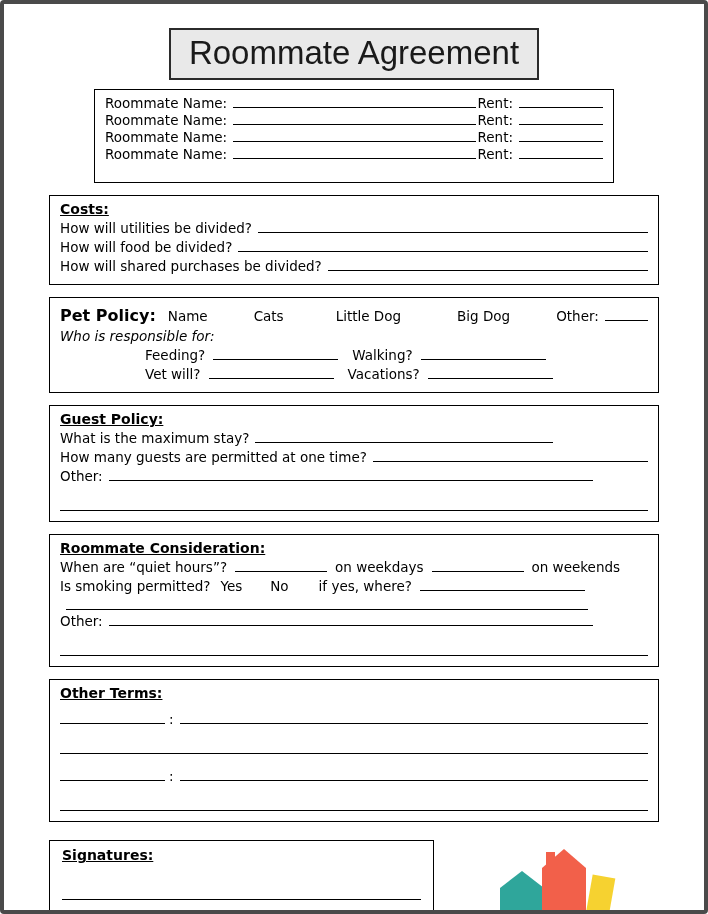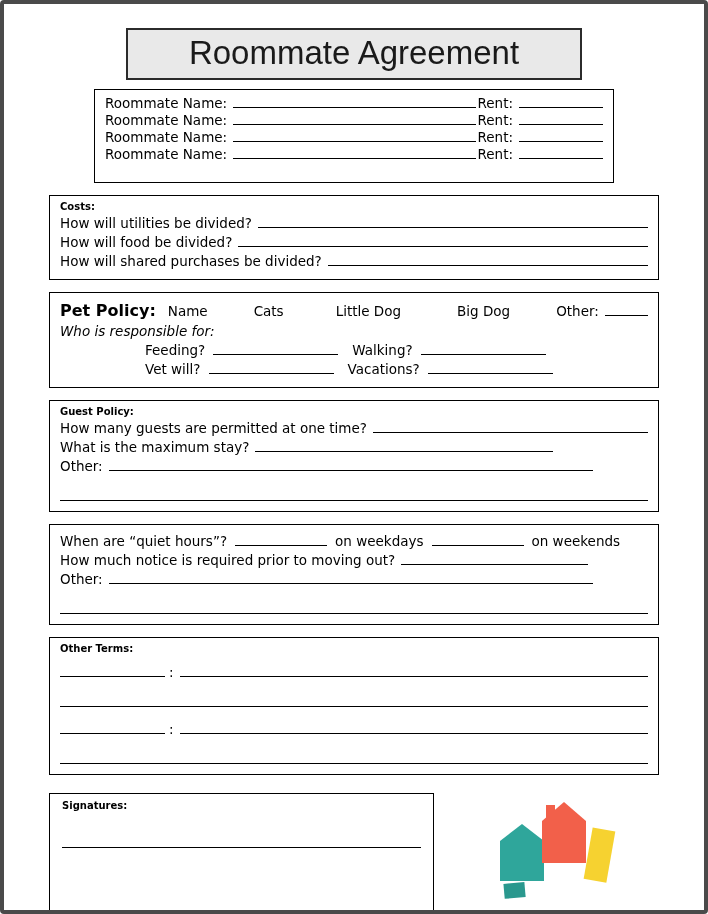--- a/index.html
+++ b/index.html
@@ -4,41 +4,41 @@
 <style>
   html,body { margin:0; padding:0; background:#ffffff; }
   .page {
     width:708px; height:914px; box-sizing:border-box;
     border:4px solid #4a4a4a; border-radius:4px;
     background:#fff; color:#000;
     font-family:"DejaVu Sans", sans-serif; font-size:13.5px;
     overflow:hidden; position:relative;
   }
   .title-box {
-    width:456px; margin:24px auto 0; box-sizing:border-box;
+    width:370px; margin:24px auto 0; box-sizing:border-box;
     background:#e9e9e9; border:2px solid #2b2b2b;
     text-align:center; font-size:33px; padding:4px 0 6px;
     font-family:"Liberation Sans", sans-serif; color:#1a1a1a;
   }
   .names-box {
     width:520px; margin:9px auto 0; box-sizing:border-box;
     border:1px solid #000; padding:4px 10px 20px;
   }
   .row { display:flex; align-items:baseline; margin-top:3px; }
   .names-box .row { margin-top:1px; }
   .blank { display:inline-block; border-bottom:1px solid #000; height:12px; }
   .grow { flex:1 1 auto; margin-left:6px; }
   .lbl { white-space:nowrap; }
   .rent-lbl { margin-left:2px; }
   .rent-blank { width:84px; margin-left:6px; }
   .section {
     width:610px; margin:12px auto 0; box-sizing:border-box;
     border:1px solid #000; padding:5px 10px 10px;
   }
-  .heading { font-weight:bold; font-size:10px; }
+  .heading { font-weight:bold; font-size:14px;text-decoration:underline; }
   .heading-inline { font-weight:bold; font-size:16px; white-space:nowrap; }
   .ind40 { margin-left:40px; }
   .ind85 { margin-left:85px; }
   .italic { font-style:italic; }
   .w64 { width:64px; margin-left:6px; }
   .w92 { width:92px; margin:0 8px; }
   .w125 { width:125px; margin-left:8px; margin-right:14px; }
   .w165 { width:165px; margin-left:8px; }
   .w105 { width:105px; margin-right:4px; }
   .line-full { border-bottom:1px solid #000; height:12px; margin-top:14px; }
@@ -134,44 +134,51 @@
       <span class="lbl">Vet will?</span>
       <span class="blank w125"></span>
       <span class="lbl">Vacations?</span>
       <span class="blank w125"></span>
     </div>
   </div>
 
   <div class="section">
     <div class="heading">Guest Policy:</div>
     <div class="row">
-      <span class="lbl">How many guests are permitted at one time?</span>
-      <span class="blank grow"></span>
-    </div>
-    <div class="row">
       <span class="lbl">What is the maximum stay?</span>
       <span class="blank grow mr95"></span>
     </div>
     <div class="row">
+      <span class="lbl">How many guests are permitted at one time?</span>
+      <span class="blank grow"></span>
+    </div>
+    <div class="row">
       <span class="lbl">Other:</span>
       <span class="blank grow mr55"></span>
     </div>
     <div class="line-full"></div>
   </div>
 
   <div class="section">
+    <div class="heading">Roommate Consideration:</div>
     <div class="row">
       <span class="lbl">When are “quiet hours”?</span>
       <span class="blank w92"></span>
       <span class="lbl">on weekdays</span>
       <span class="blank w92"></span>
       <span class="lbl">on weekends</span>
     </div>
     <div class="row">
-      <span class="lbl">How much notice is required prior to moving out?</span>
+      <span class="lbl">Is smoking permitted?</span>
+      <span class="gap10">Yes</span>
+      <span class="gap28">No</span>
+      <span class="gap30 lbl">if yes, where?</span>
+      <span class="blank w165"></span>
+    </div>
+    <div class="row">
       <span class="blank grow mr60"></span>
     </div>
     <div class="row">
       <span class="lbl">Other:</span>
       <span class="blank grow mr55"></span>
     </div>
     <div class="line-full"></div>
   </div>
 
   <div class="section">

